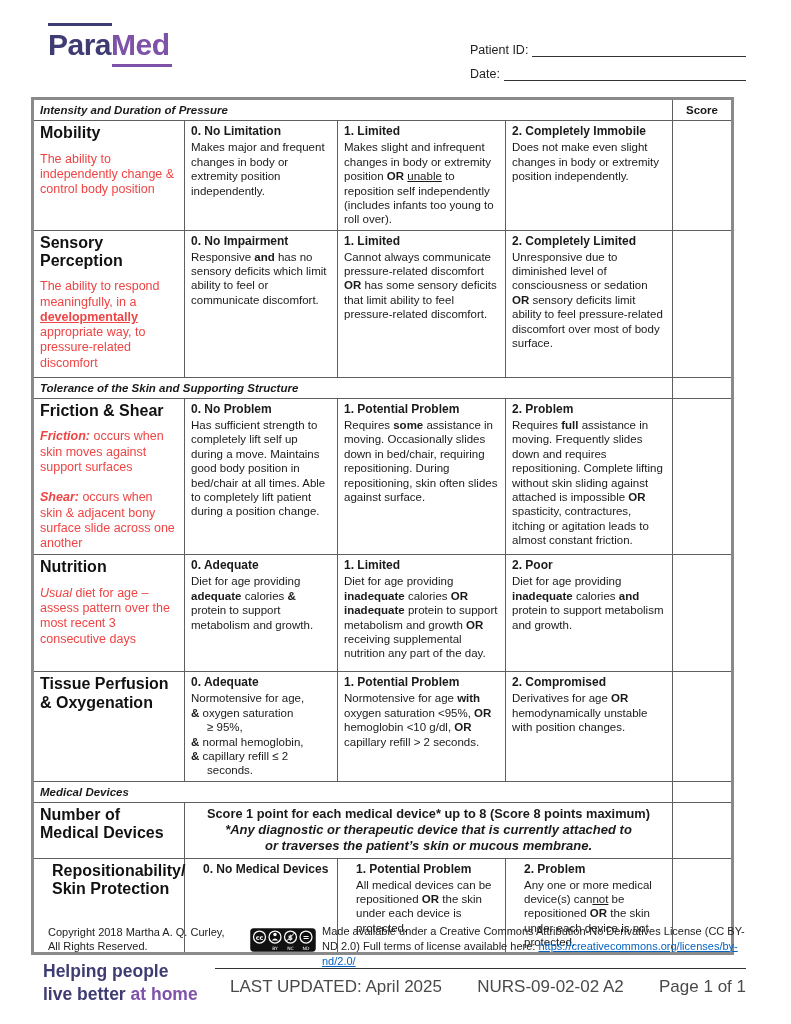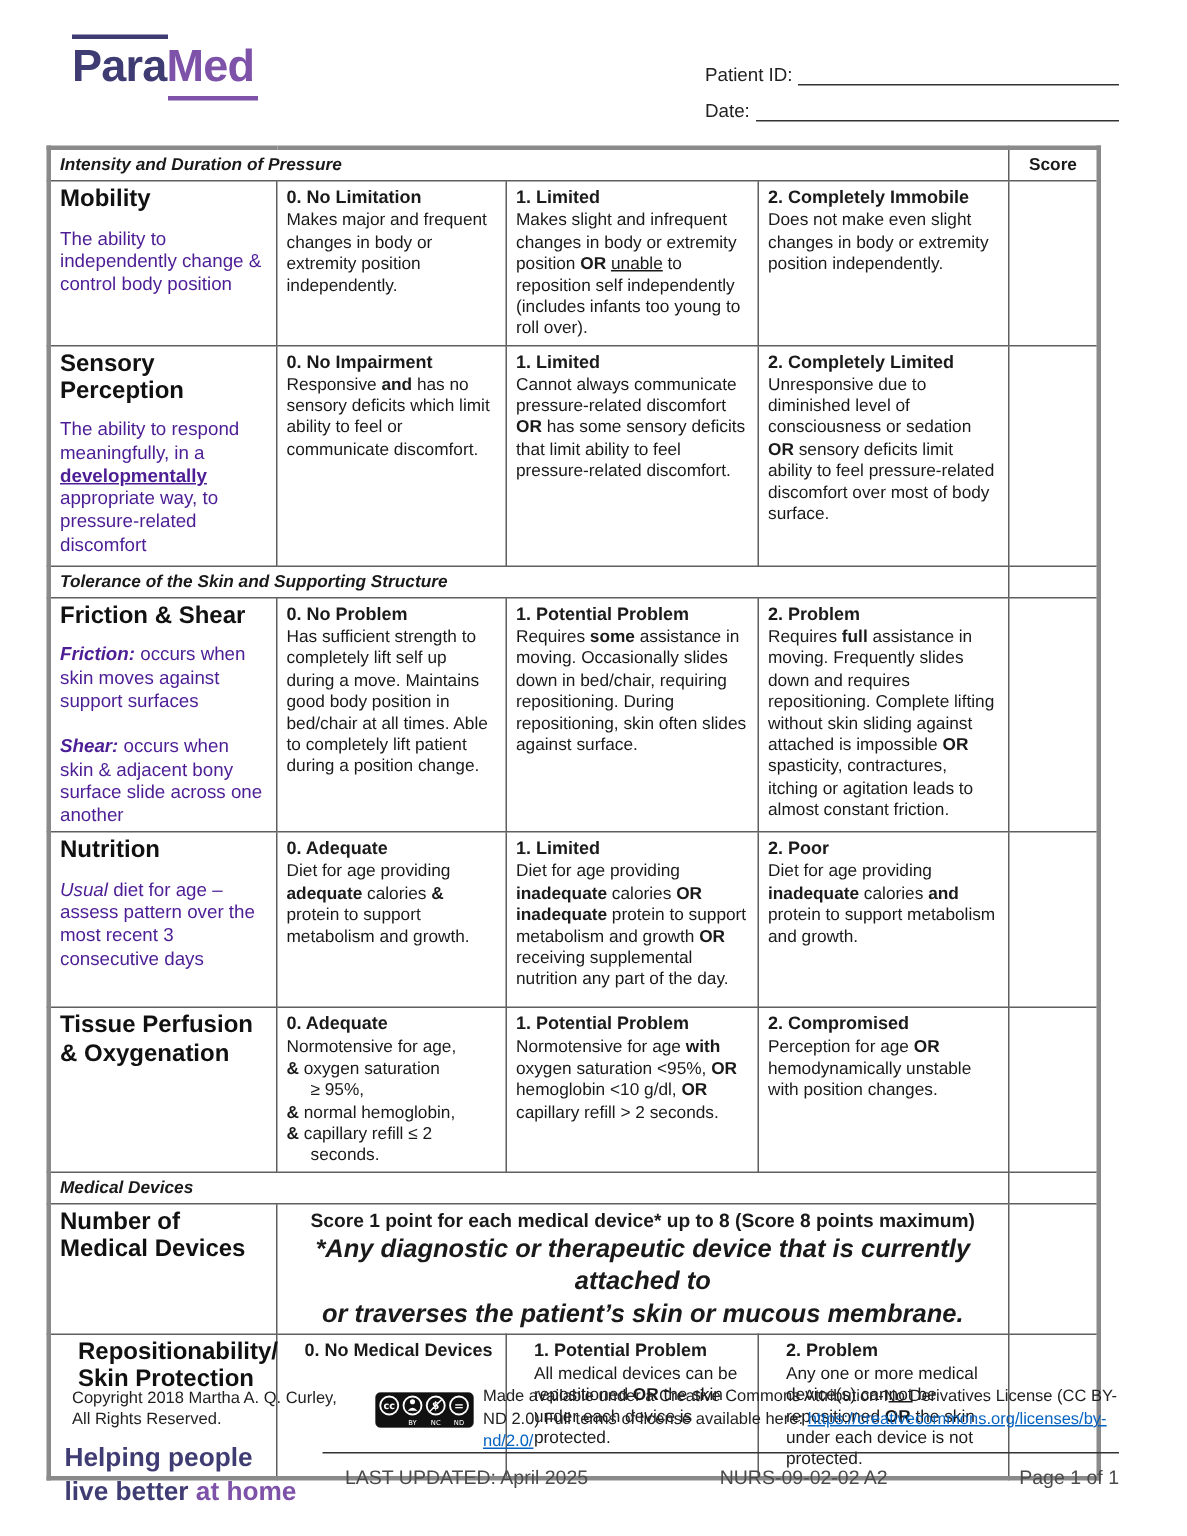--- a/index.html
+++ b/index.html
@@ -22,41 +22,41 @@
   
   table.braden{position:absolute;left:31px;top:97px;width:700px;border-collapse:collapse;table-layout:fixed;
                border:3px solid #8a8a8a;}
   table.braden td{border:1.6px solid #5f5f5f;vertical-align:top;padding:3px 6px;font-size:11.5px;line-height:1.25;background:#fff;}
   td.sec{background:#ececec;font-size:13px;font-weight:bold;font-style:italic;padding:3px 8px;}
   td.sec-score{background:#ececec;}
   td.score-head{background:#fff;font-weight:bold;font-size:13px;text-align:center;font-style:normal;}
   td.label{background:#ececec;padding:7px 8px;}
   td.score{background:#ececec;}
   .row-title{font-size:16px;font-weight:bold;line-height:1.15;color:#111;}
-  .row-desc{margin-top:9px;font-size:12.5px;line-height:1.22;color:#4c1d95;}
+  .row-desc{margin-top:9px;font-size:12.5px;line-height:1.22;color:#ef4444;}
   .cell-head{font-weight:bold;font-size:12px;margin-bottom:1px;}
   .cell-body{font-size:11.5px;}
   tr.r-mob td{height:95px;} tr.r-sen td{height:140px;} tr.r-fri td{height:147px;}
   tr.r-nut td{height:110px;} tr.r-tis td{height:97px;} tr.r-dev td{height:46px;}
   tr.r-rep td{height:86px;padding-left:18px;} tr.r-tot td{height:32px;}
   td.devices-cell{text-align:center;padding-top:5px;}
   .devices-line1{font-weight:bold;font-size:12.8px;}
-  .devices-line2,.devices-line3{font-weight:bold;font-style:italic;font-size:17px;}
+  .devices-line2,.devices-line3{font-weight:bold;font-style:italic;font-size:13px;}
   td.total-cell{text-align:right;font-weight:bold;font-size:12.8px;padding-right:8px;}
 
   
   .copyright{position:absolute;left:48px;top:925px;font-size:11px;color:#222;line-height:1.3;}
   .ccbadge{position:absolute;left:250px;top:928px;}
   .license{position:absolute;left:322px;top:924px;width:424px;font-size:11px;color:#222;line-height:1.35;}
   .license a{color:var(--link-blue);text-decoration:underline;}
   .tagline{position:absolute;left:43px;top:960px;font-size:17.5px;font-weight:bold;color:var(--brand-dark);line-height:1.3;}
   .tagline .purple{color:var(--brand-purple);}
   .bottom-rule{position:absolute;left:215px;top:968px;width:531px;height:0;border-top:1.6px solid #333;}
   .bottom-meta{position:absolute;left:215px;top:977px;width:531px;display:flex;justify-content:space-between;
-               font-size:13px;color:#4a4a4a;padding-left:15px;box-sizing:border-box;}
+               font-size:17px;color:#4a4a4a;padding-left:15px;box-sizing:border-box;}
 </style>
 </head>
 <body>
 
 <div class="page">
 
   <div class="logo">
     <div class="logo-over"></div>
     <span class="logo-para">Para</span><span class="logo-med">Med</span>
     <div class="logo-under"></div>
@@ -179,21 +179,21 @@
       <td>
         <div class="cell-head">0. Adequate</div>
         <div class="cell-body"><span>Normotensive for age,</span><br><span class="b">&amp; </span><span>oxygen saturation</span><br><span class="ind">≥ 95%,</span><br><span class="b">&amp; </span><span>normal hemoglobin,</span><br><span class="b">&amp; </span><span>capillary refill ≤ 2</span><br><span class="ind">seconds.</span></div>
       </td>
       <td>
         <div class="cell-head">1. Potential Problem</div>
         <div class="cell-body"><span>Normotensive for age </span><span class="b">with</span><span> oxygen saturation &lt;95%, </span><span class="b">OR</span><span> hemoglobin &lt;10 g/dl, </span><span class="b">OR</span><span> capillary refill &gt; 2 seconds.</span></div>
       </td>
       <td>
         <div class="cell-head">2. Compromised</div>
-        <div class="cell-body"><span>Perception for age </span><span class="b">OR</span><span> hemodynamically unstable with position changes.</span></div>
+        <div class="cell-body"><span>Derivatives for age </span><span class="b">OR</span><span> hemodynamically unstable with position changes.</span></div>
       </td>
       <td class="score"></td>
     </tr>
 
     <tr>
       <td class="sec" colspan="4">Medical Devices</td>
       <td class="sec-score"></td>
     </tr>
 
     <tr class="r-dev">

